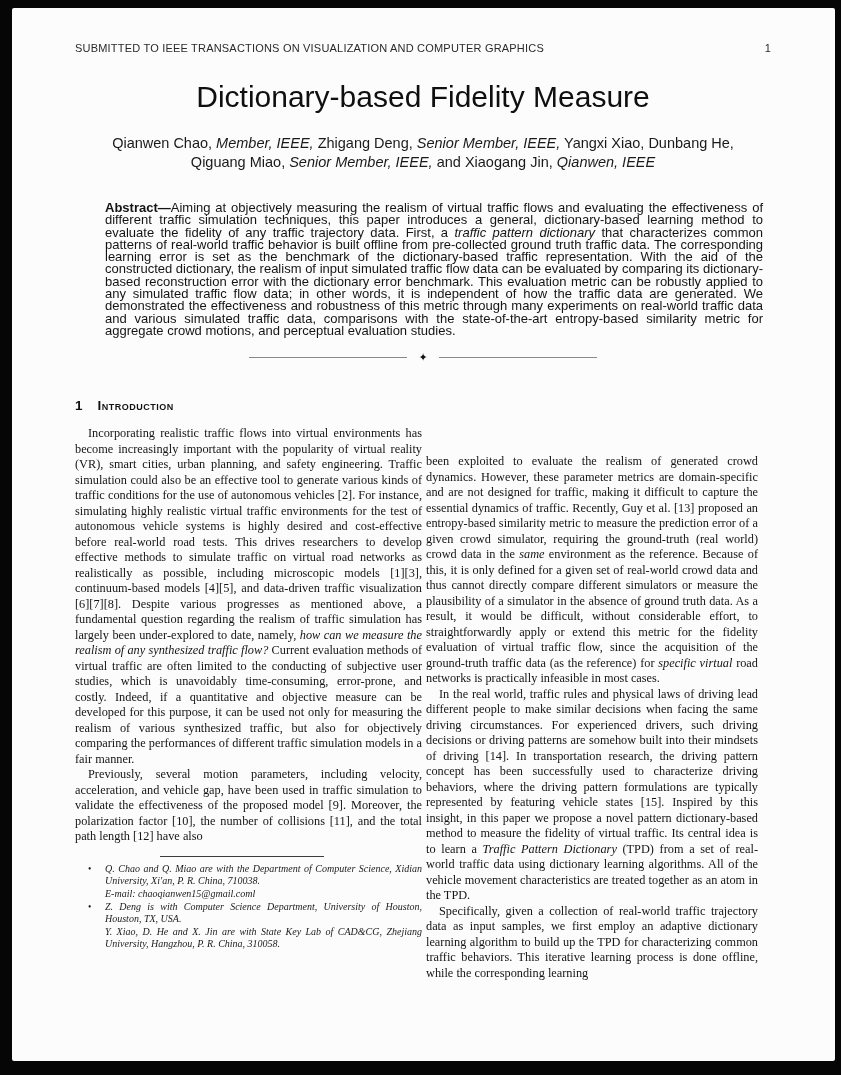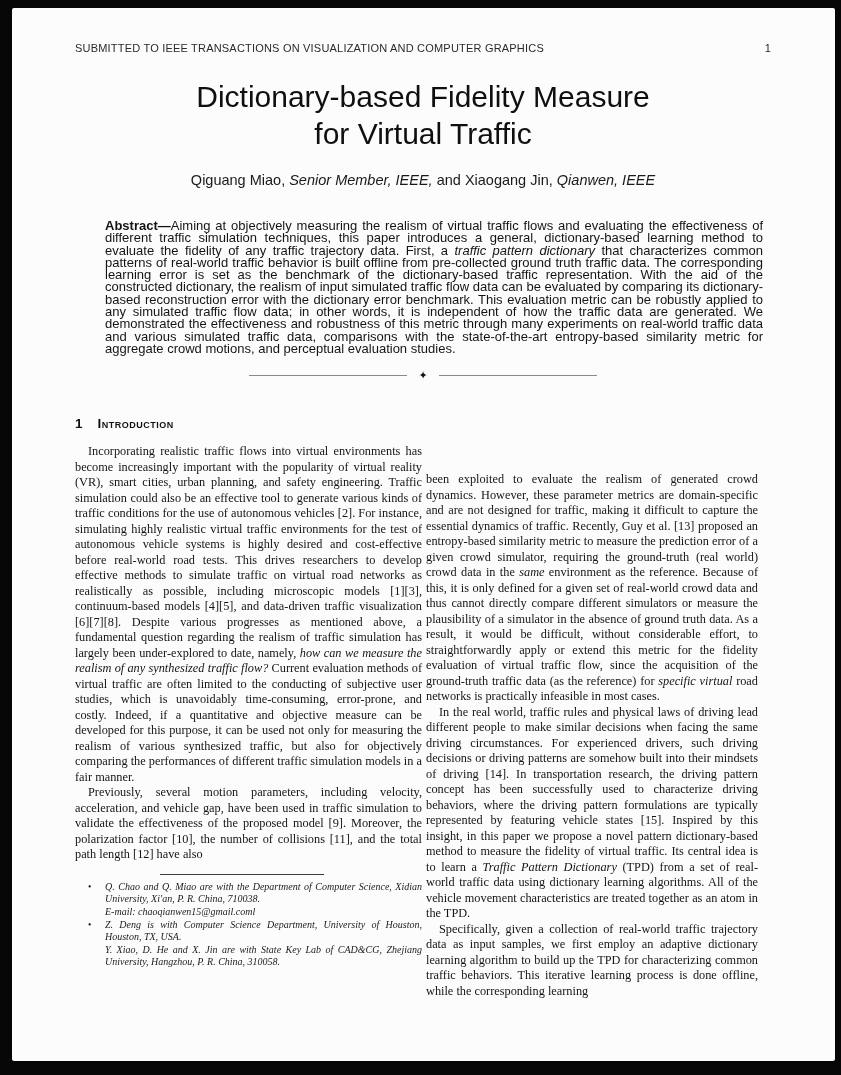--- a/index.html
+++ b/index.html
@@ -98,24 +98,24 @@
 <div class="page">
   <div class="content">
 
     <div class="running-header">
       <span>SUBMITTED TO IEEE TRANSACTIONS ON VISUALIZATION AND COMPUTER GRAPHICS</span>
       <span>1</span>
     </div>
 
     <h1 class="title">
       <span class="tline">Dictionary-based Fidelity Measure</span>
-      <span class="tline">for Virtual Traffic</span>
     </h1>
 
     <div class="authors">
+      <div><span>Qianwen Chao, </span><i>Member, IEEE,</i><span> Zhigang Deng, </span><i>Senior Member, IEEE,</i><span> Yangxi Xiao, Dunbang He,</span></div>
       <div><span>Qiguang Miao, </span><i>Senior Member, IEEE,</i><span> and Xiaogang Jin, </span><i>Qianwen, IEEE</i></div>
     </div>
 
     <p class="abstract"><b>Abstract—</b><span>Aiming at objectively measuring the realism of virtual traffic flows and evaluating the effectiveness of different traffic simulation techniques, this paper introduces a general, dictionary-based learning method to evaluate the fidelity of any traffic trajectory data. First, a </span><i>traffic pattern dictionary</i><span> that characterizes common patterns of real-world traffic behavior is built offline from pre-collected ground truth traffic data. The corresponding learning error is set as the benchmark of the dictionary-based traffic representation. With the aid of the constructed dictionary, the realism of input simulated traffic flow data can be evaluated by comparing its dictionary-based reconstruction error with the dictionary error benchmark. This evaluation metric can be robustly applied to any simulated traffic flow data; in other words, it is independent of how the traffic data are generated. We demonstrated the effectiveness and robustness of this metric through many experiments on real-world traffic data and various simulated traffic data, comparisons with the state-of-the-art entropy-based similarity metric for aggregate crowd motions, and perceptual evaluation studies.</span></p>
 
 
     <div class="pubdivider">
       <span class="dline"></span>
       <span class="diamond">✦</span>
       <span class="dline"></span>

